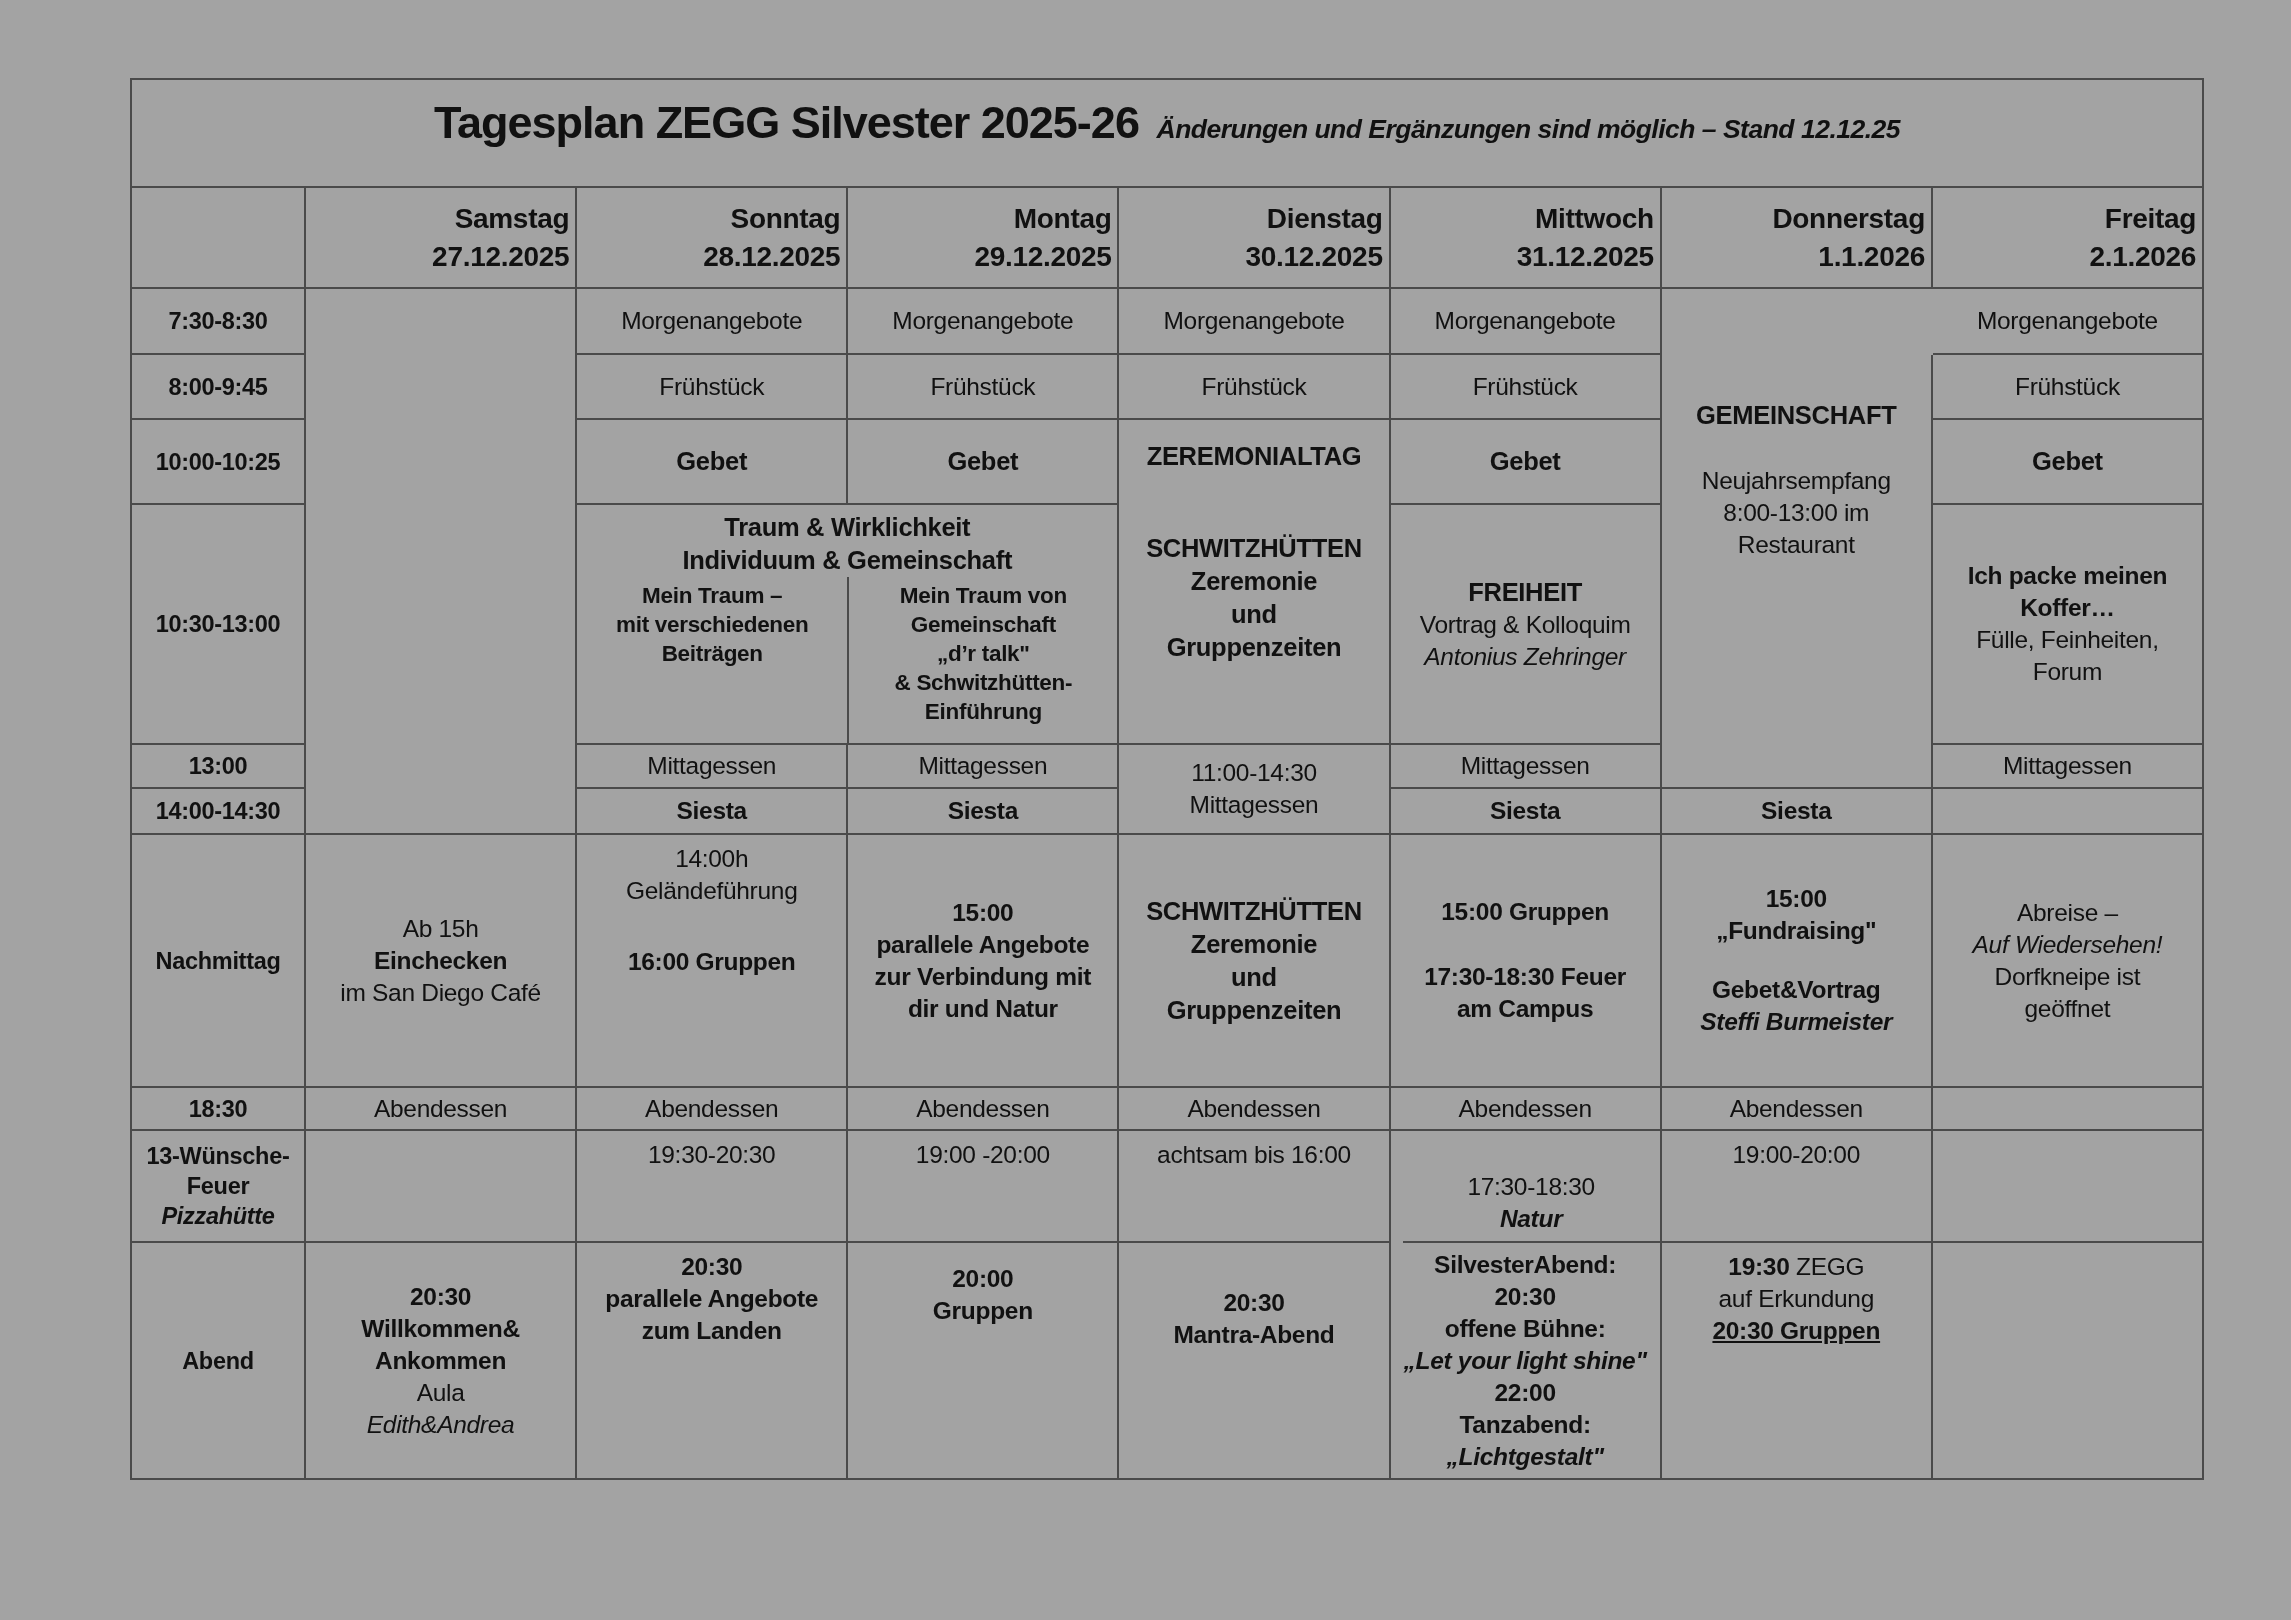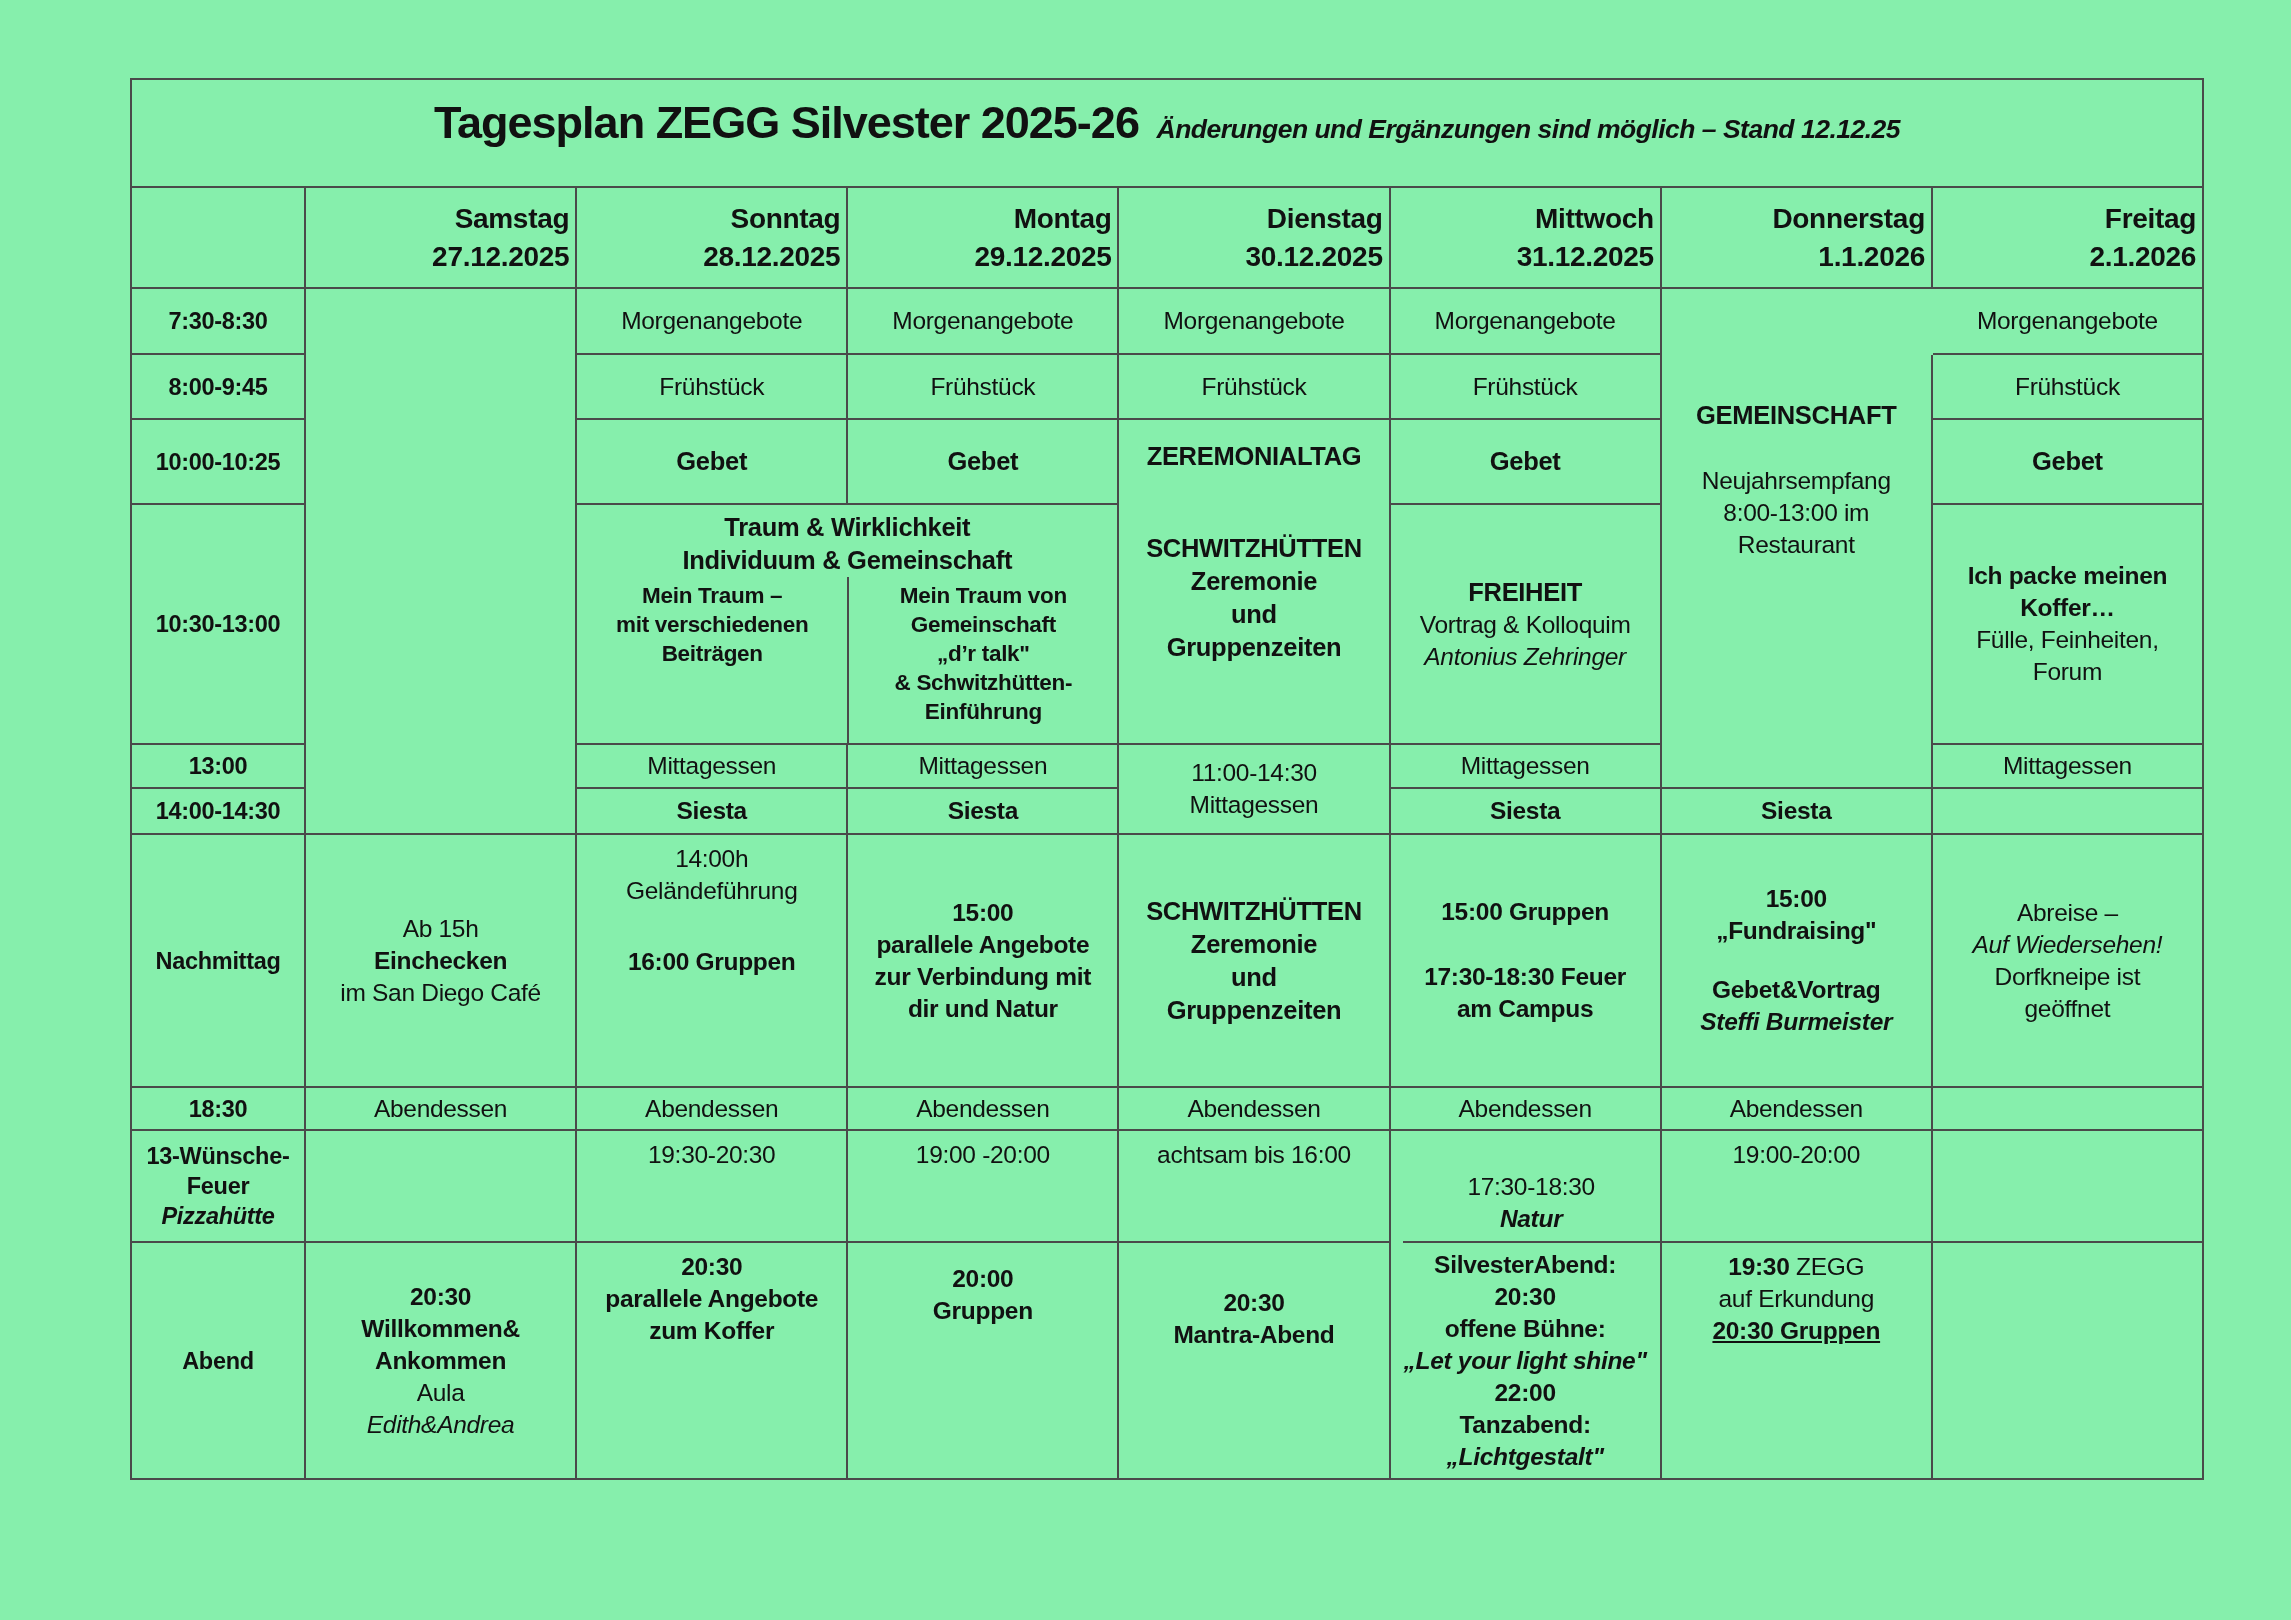--- a/index.html
+++ b/index.html
@@ -1,16 +1,16 @@
 <!DOCTYPE html>
 <html><head>
 <meta charset="utf-8">
 <style>
   html,body{margin:0;padding:0;background:#ffffff;}
-  #canvas{position:relative;width:2292px;height:1620px;background:#86efac;overflow:hidden;
+  #canvas{position:relative;width:2292px;height:1620px;background:#a3a3a3;overflow:hidden;
           font-family:"Liberation Sans","DejaVu Sans",sans-serif;color:#111;letter-spacing:-0.3px;}
   #sheet{position:absolute;left:130px;top:78px;width:2072px;height:1400px;
          display:grid;grid-template-columns:174px repeat(7,1fr);
          grid-template-rows:108px 101px 66px 65px 85px 240px 44px 46px 253px 43px 112px 237px;
          border-top:2px solid #4a4a4a;border-left:2px solid #4a4a4a;}
   .c{border-right:2px solid #4a4a4a;border-bottom:2px solid #4a4a4a;
      display:flex;flex-direction:column;align-items:center;justify-content:center;
      text-align:center;font-size:24.5px;line-height:32px;padding:2px 5.9px;box-sizing:border-box;overflow:hidden;}
   .b{font-weight:bold;}
   .i{font-style:italic;}
@@ -115,21 +115,21 @@
     <div class="c vt" style="grid-area:9/3">
         <div class="ln">14:00h</div>
         <div class="ln">Geländeführung</div>
         <div class="ln b g40">16:00 Gruppen</div>
       </div>
     <div class="c" style="grid-area:10/3">Abendessen</div>
     <div class="c vt" style="grid-area:11/3">19:30-20:30</div>
     <div class="c vt" style="grid-area:12/3">
         <div class="ln b">20:30</div>
         <div class="ln b">parallele Angebote</div>
-        <div class="ln b">zum Koffer</div>
+        <div class="ln b">zum Landen</div>
       </div>
 
     <div class="c" style="grid-area:3/4">Morgenangebote</div>
     <div class="c" style="grid-area:4/4">Frühstück</div>
     <div class="c b th26" style="grid-area:5/4">Gebet</div>
     <div class="c" style="grid-area:7/4">Mittagessen</div>
     <div class="c b" style="grid-area:8/4">Siesta</div>
     <div class="c" style="grid-area:9/4">
         <div class="ln b">15:00</div>
         <div class="ln b">parallele Angebote</div>

